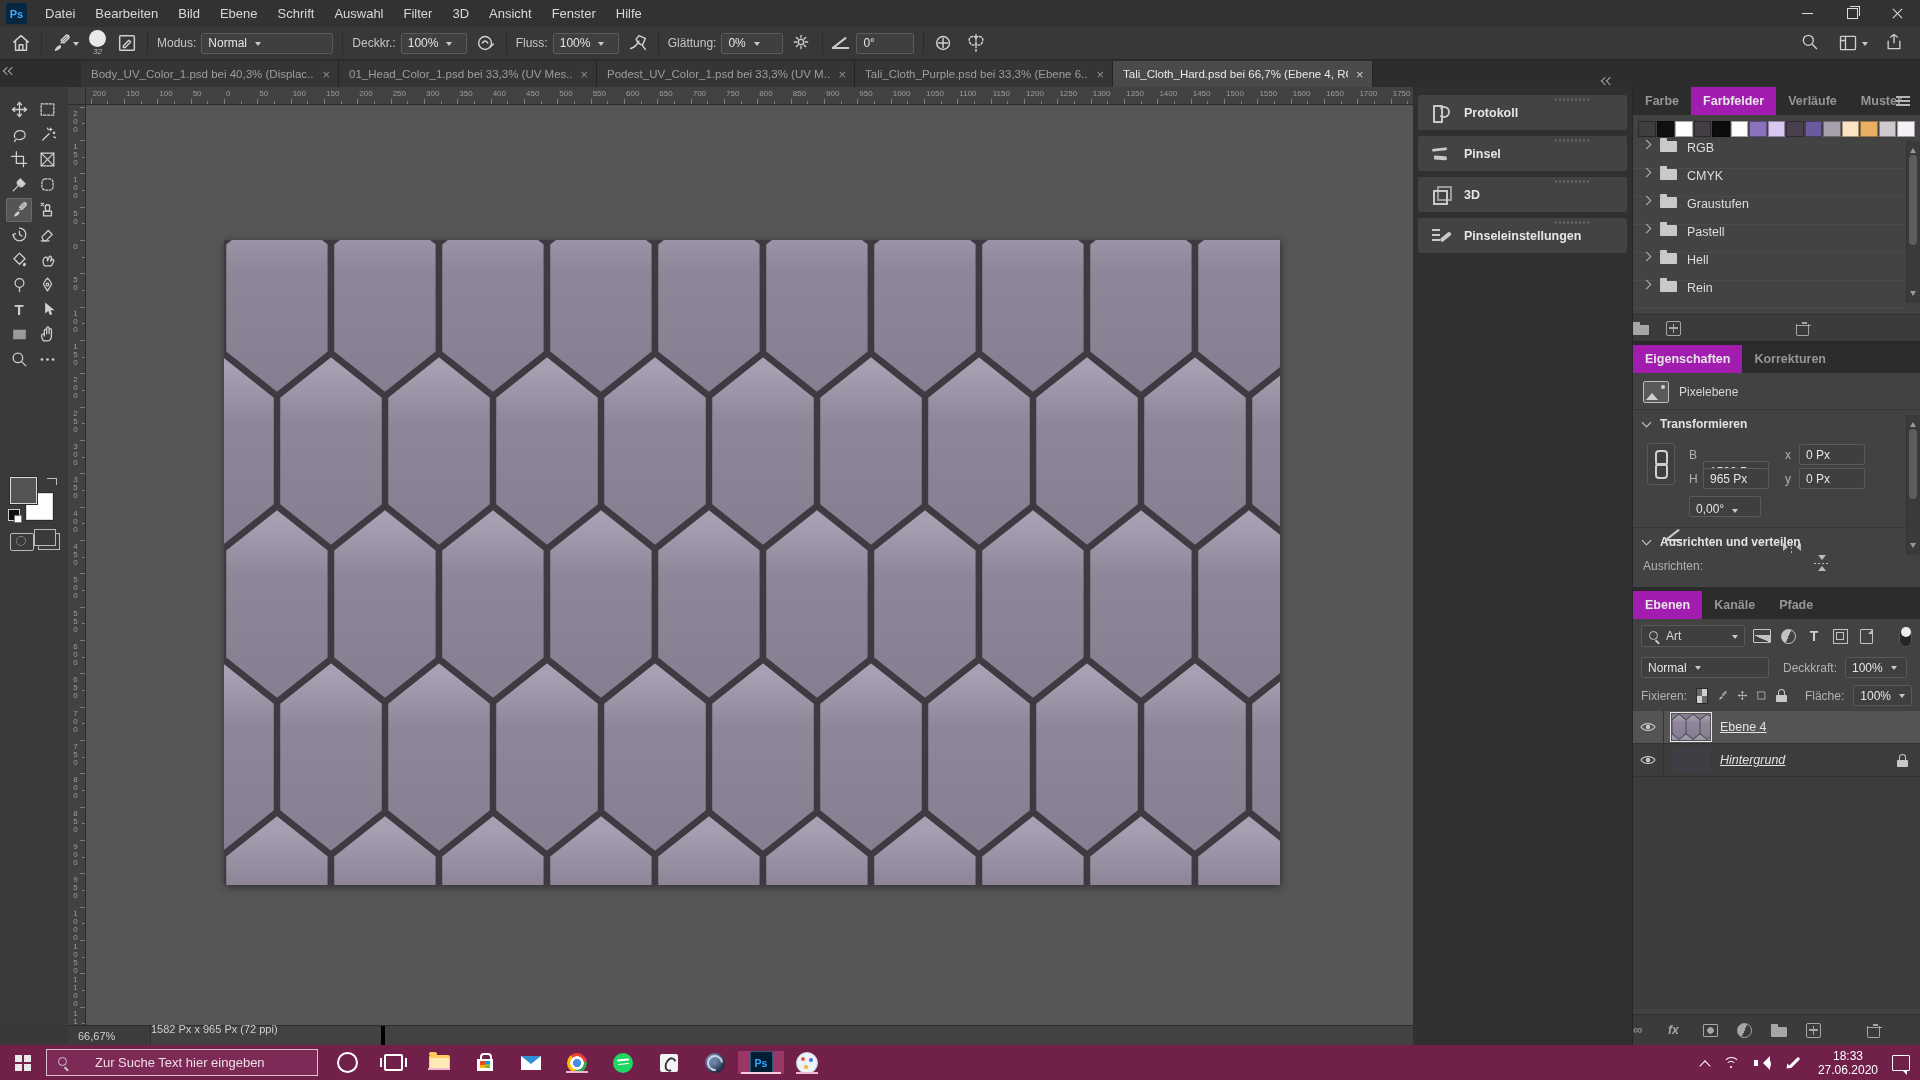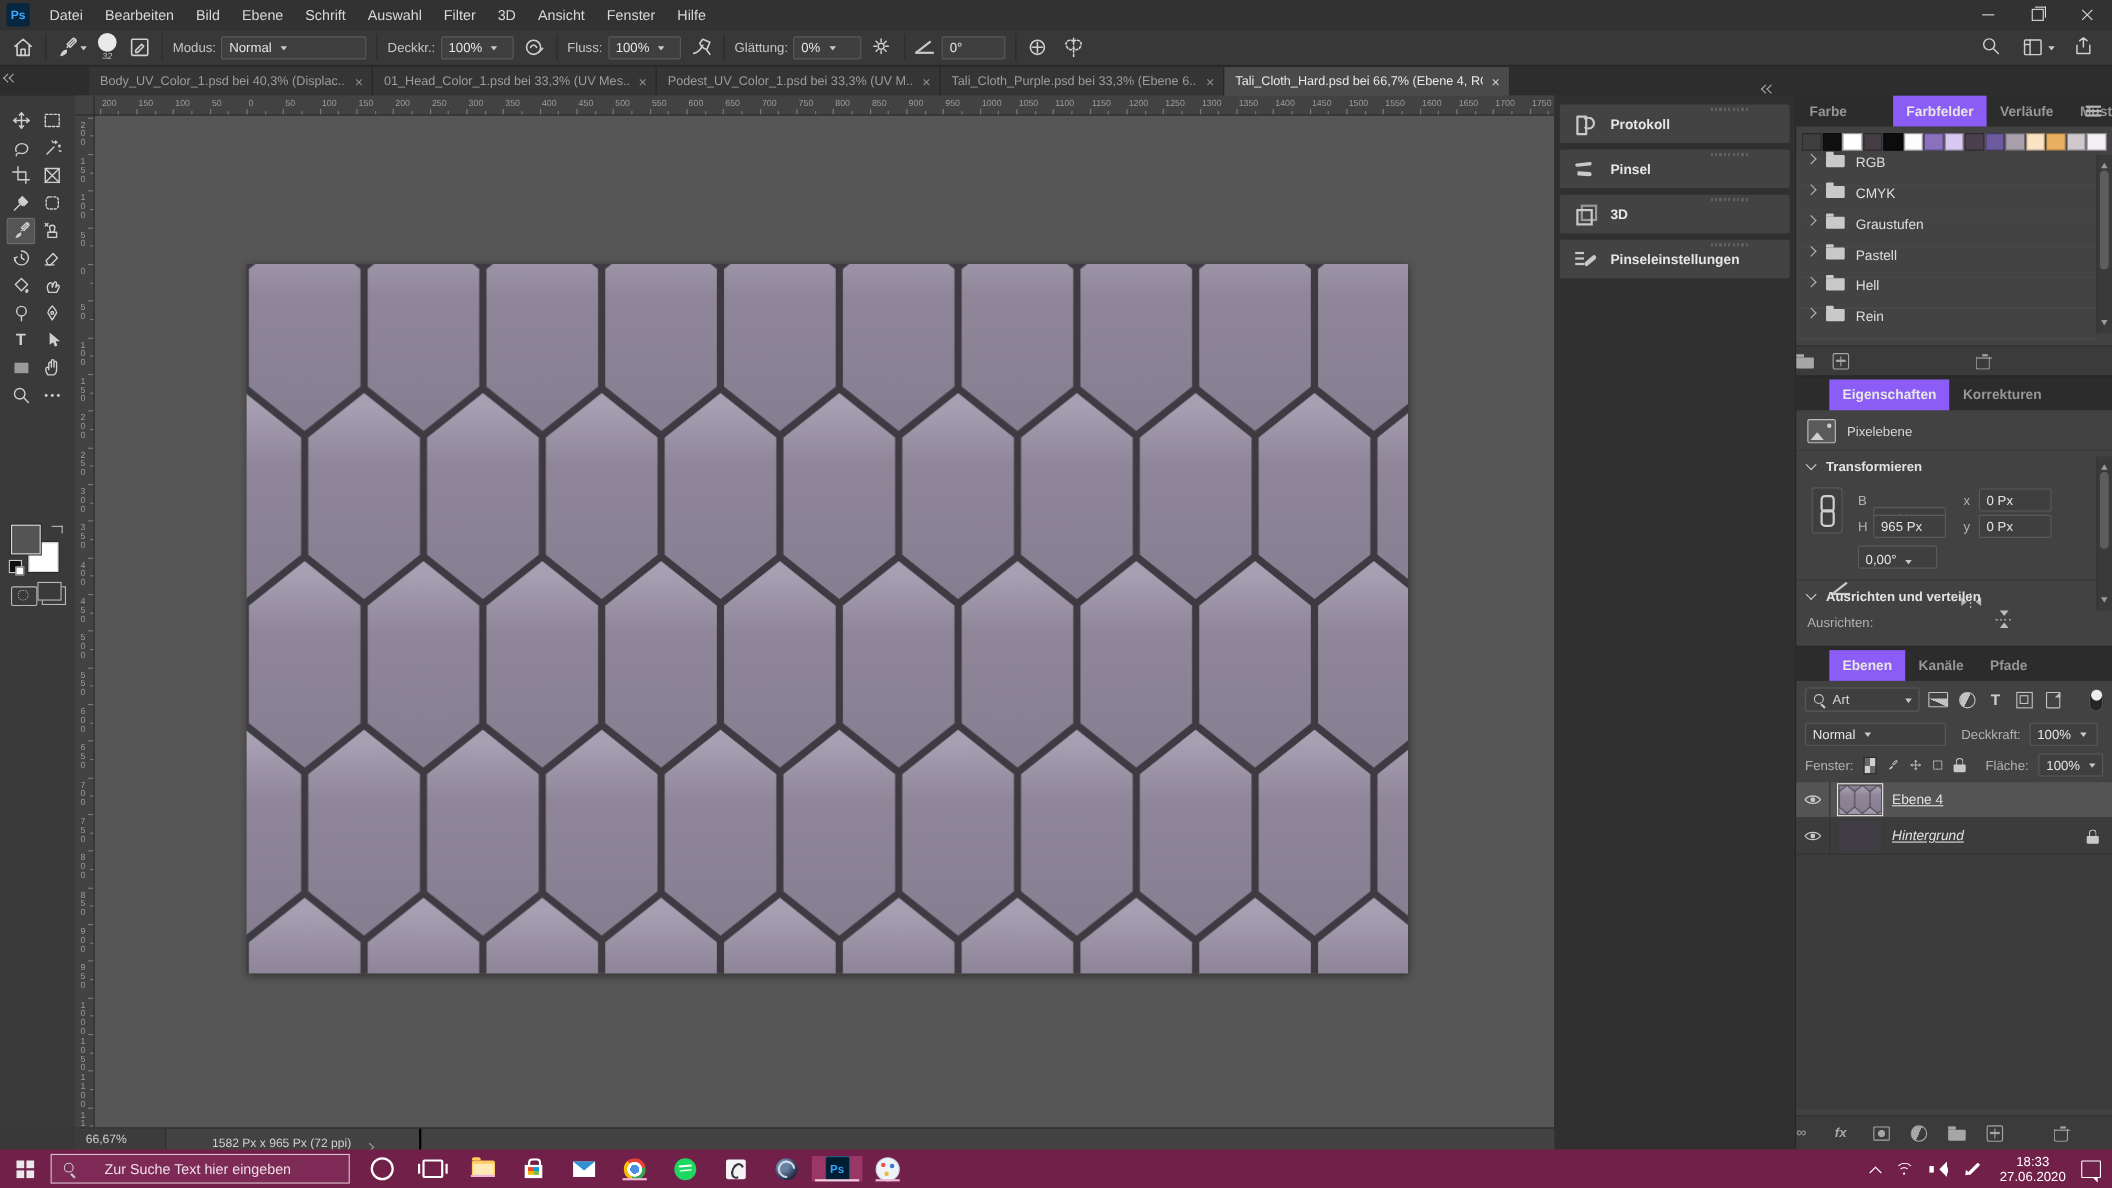--- a/index.html
+++ b/index.html
@@ -88,21 +88,21 @@
   .dicon-cube::before{content:"";position:absolute;left:3px;top:6px;width:11px;height:11px;border:2px solid #c9c9c9;}
   .dicon-cube::after{content:"";position:absolute;left:7px;top:2px;width:11px;height:11px;border:2px solid #c9c9c9;opacity:.65;}
   .dicon-brush-settings::before{content:"";position:absolute;left:2px;top:4px;width:8px;height:2px;background:#c9c9c9;box-shadow:0 5px 0 #c9c9c9,0 10px 0 #c9c9c9;}
   .dicon-brush-settings::after{content:"";position:absolute;left:9px;top:10px;width:13px;height:3.5px;background:#c9c9c9;border-radius:2px;transform:rotate(-40deg);}
 
   
   #rightcol{position:absolute;left:1633px;top:87px;width:287px;height:958px;background:#2a2a2a;}
   .panel{position:absolute;left:0;width:287px;background:#424242;}
   .ptabrow{height:28px;background:#2c2c2c;display:flex;align-items:stretch;position:relative;}
   .ptab{display:flex;align-items:center;padding:0 12px;font-size:12.5px;color:#969696;font-weight:bold;}
-  .ptab.active{background:#8b5cf6;color:#e6e6e6;margin-left:30px;}
+  .ptab.active{background:#a21caf;color:#e6e6e6;}
   .hamb{position:absolute;right:10px;top:13px;width:14px;height:2px;background:#b5b5b5;box-shadow:0 4px 0 #b5b5b5,0 -4px 0 #b5b5b5;}
   .sec-arrow{width:6px;height:6px;border-right:1.6px solid #cfcfcf;border-bottom:1.6px solid #cfcfcf;transform:rotate(45deg);margin-top:-3px;flex:0 0 6px;}
   .vscroll{position:absolute;right:0;width:13px;background:#3a3a3a;border-left:1px solid #333;}
   .vs-arrow{position:absolute;left:3px;width:0;height:0;border:3.5px solid transparent;}
   .vs-up{top:4px;border-bottom:5px solid #9a9a9a;}
   .vs-down{bottom:4px;border-top:5px solid #9a9a9a;}
   .vs-thumb{position:absolute;left:2px;width:8px;background:#5d5d5d;border-radius:4px;}
 
   
   .swatch-strip{display:flex;gap:1px;padding:6px 5px 4px 5px;}
@@ -174,21 +174,21 @@
   .layer-row.selected .layer-thumb{outline:1.5px solid #e8e8e8;outline-offset:1px;}
   .thumb-dark .thumb-fill{position:absolute;inset:0;background:#403d44;}
   .layer-name{font-size:12.5px;color:#e2e2e2;text-decoration:underline;}
   .layer-row.italic .layer-name{font-style:italic;}
   .lock-cell{display:none;margin-left:auto;margin-right:12px;}
   .layer-row.locked .lock-cell{display:block;}
 
   
   #statusbar{position:absolute;left:68px;top:1025px;width:1345px;height:20px;background:#424242;border-top:1px solid #2b2b2b;display:flex;align-items:center;font-size:11px;color:#cfcfcf;}
   #status-zoom{width:72px;padding-left:10px;border-right:1px solid #2e2e2e;height:100%;display:flex;align-items:center;background:#3c3c3c;}
-  #status-info{width:230px;display:flex;align-items:flex-end;justify-content:center;border-right:2px solid #000000;height:100%;gap:14px;}
+  #status-info{width:230px;display:flex;align-items:flex-start;justify-content:center;border-right:4px solid #000000;height:100%;gap:14px;flex-direction:column;}
   .chev-r{width:5px;height:5px;border-right:1.4px solid #9f9f9f;border-top:1.4px solid #9f9f9f;transform:rotate(45deg);}
 
   
   #taskbar{position:absolute;left:0;top:1045px;width:1920px;height:35px;background:#71204a;display:flex;align-items:stretch;}
   #start-btn{width:46px;display:flex;align-items:center;justify-content:center;}
   #win-logo{width:16px;height:16px;background:linear-gradient(#e9e9e9,#e9e9e9) 0 0/7px 7px no-repeat,linear-gradient(#e9e9e9,#e9e9e9) 9px 0/7px 7px no-repeat,linear-gradient(#e9e9e9,#e9e9e9) 0 9px/7px 7px no-repeat,linear-gradient(#e9e9e9,#e9e9e9) 9px 9px/7px 7px no-repeat;}
   #tb-search{width:250px;margin:4px 6px 4px 0;background:#7e2a56;border:1px solid #d9c2ce;display:flex;align-items:center;gap:26px;padding:0 10px;color:#eedde6;font-size:13px;}
   .tb-app{width:46px;display:flex;align-items:center;justify-content:center;position:relative;}
   .run-line{position:absolute;bottom:0;left:12px;right:12px;height:2px;background:#f0b7d2;display:none;}
   .tb-app.running .run-line{display:block;}
@@ -977,21 +977,21 @@
           <span>Normal</span>
             <div class="cdown"></div>
         </div>
         <span class="muted-label" style="margin-left:6px;">Deckkraft:</span>
         <div class="dd" style="width:62px;">
           <span>100%</span>
             <div class="cdown"></div>
         </div>
       </div>
       <div class="flex" style="position:absolute;left:8px;top:94px;right:8px;gap:9px;">
-        <span class="muted-label">Fenster:</span>
+        <span class="muted-label">Fixieren:</span>
         <div class="checker"></div>
         <svg class="ic" viewBox="0 0 24 24" width="15" height="15">
             <path d="M20 4l-8 8M20 4c1 1 1 2 0 3l-5 5-3-3 5-5c1-1 2-1 3 0z"></path>
             <path d="M11 15c-3 1-4 2-5 5 3-1 4-2 5-3z" fill="#cfcfcf"></path>
           </svg>
         <svg class="ic" viewBox="0 0 24 24" width="15" height="15">
             <path d="M12 3v18M3 12h18M12 3l-2 2.5M12 3l2 2.5M12 21l-2-2.5M12 21l2-2.5M3 12l2.5-2M3 12l2.5 2M21 12l-2.5-2M21 12l-2.5 2"></path>
           </svg>
         <svg class="ic" viewBox="0 0 24 24" width="15" height="15" stroke-dasharray="3 2">
             <rect x="4" y="4" width="16" height="16"></rect>

